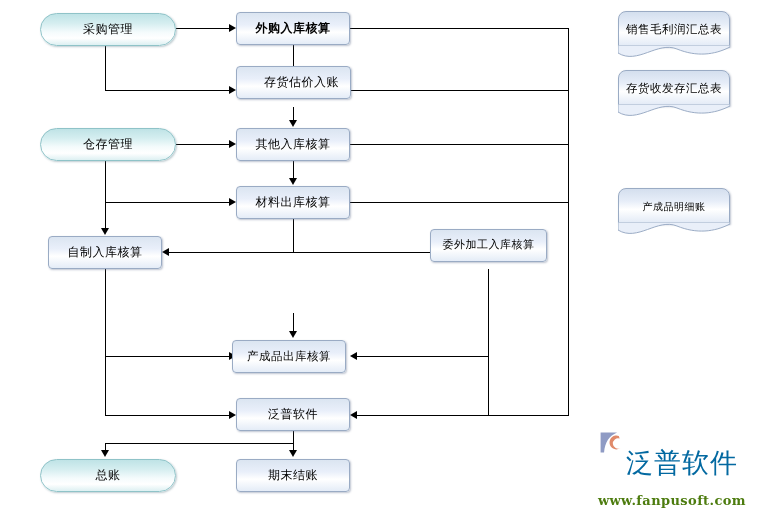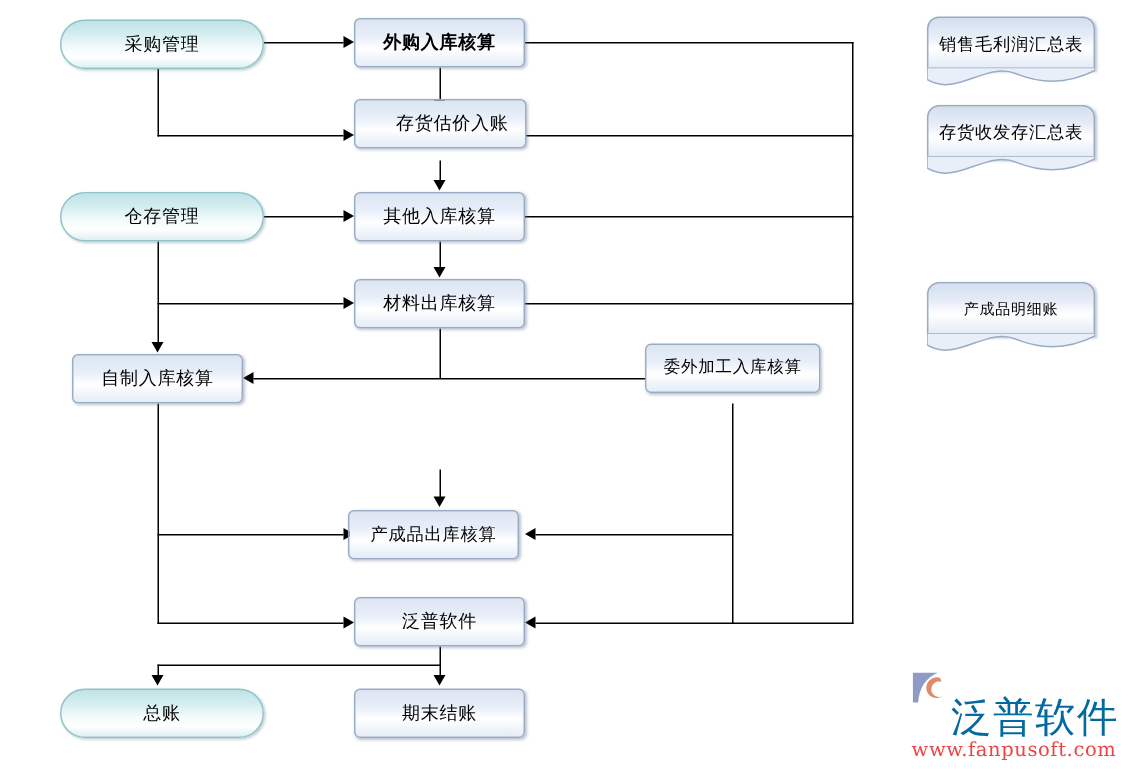--- a/index.html
+++ b/index.html
@@ -60,22 +60,22 @@
   .ar{border-top:4px solid transparent;border-bottom:4px solid transparent;border-left:7px solid #000;}
   .al{border-top:4px solid transparent;border-bottom:4px solid transparent;border-right:7px solid #000;}
   .ad{border-left:4px solid transparent;border-right:4px solid transparent;border-top:7px solid #000;}
 
   
   #logo{position:absolute;right:12px;bottom:10px;text-align:left;z-index:6;}
   .logo-row{display:flex;align-items:center;}
   .logo-mark{width:26px;height:26px;margin-right:2px;}
   .logo-word{font-size:27px;color:#0369a1;letter-spacing:1px;line-height:1;
              font-family:"DejaVu Sans","Liberation Sans",sans-serif;font-weight:normal;margin-top:41px;}
-  .logo-url{font-size:13px;color:#ef4444;letter-spacing:.4px;margin-top:1px;
-            font-family:"DejaVu Serif","Liberation Serif",serif;font-weight:normal;text-align:center;}
+  .logo-url{font-size:13px;color:#4d7c0f;letter-spacing:.4px;margin-top:17px;
+            font-family:"DejaVu Serif","Liberation Serif",serif;font-weight:bold;text-align:center;}
 </style>
 </head>
 <body>
 
 <div id="canvas">
 
   <div class="ln h" style="left:176px;top:28px;width:53px;"></div>
   <div class="arr ar" style="left:229px;top:24px;"></div>
 
   <div class="ln v" style="left:105px;top:46px;height:45px;"></div>

